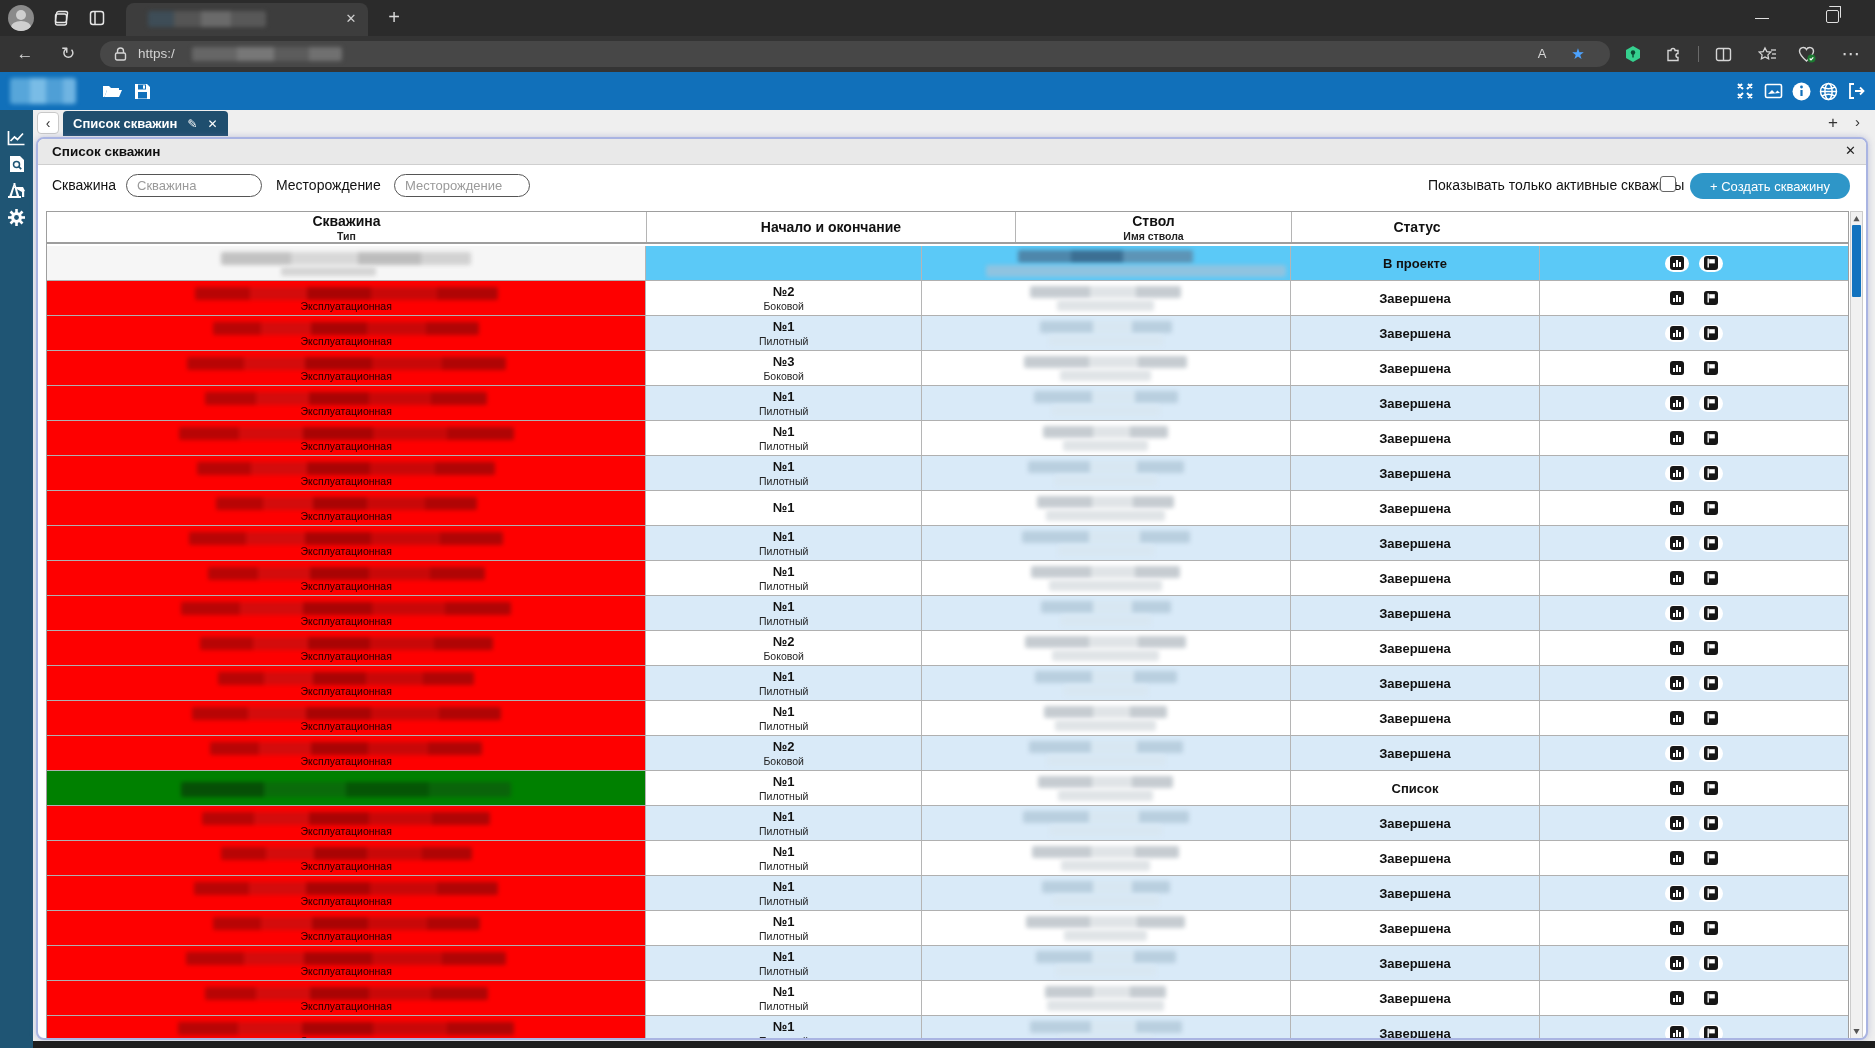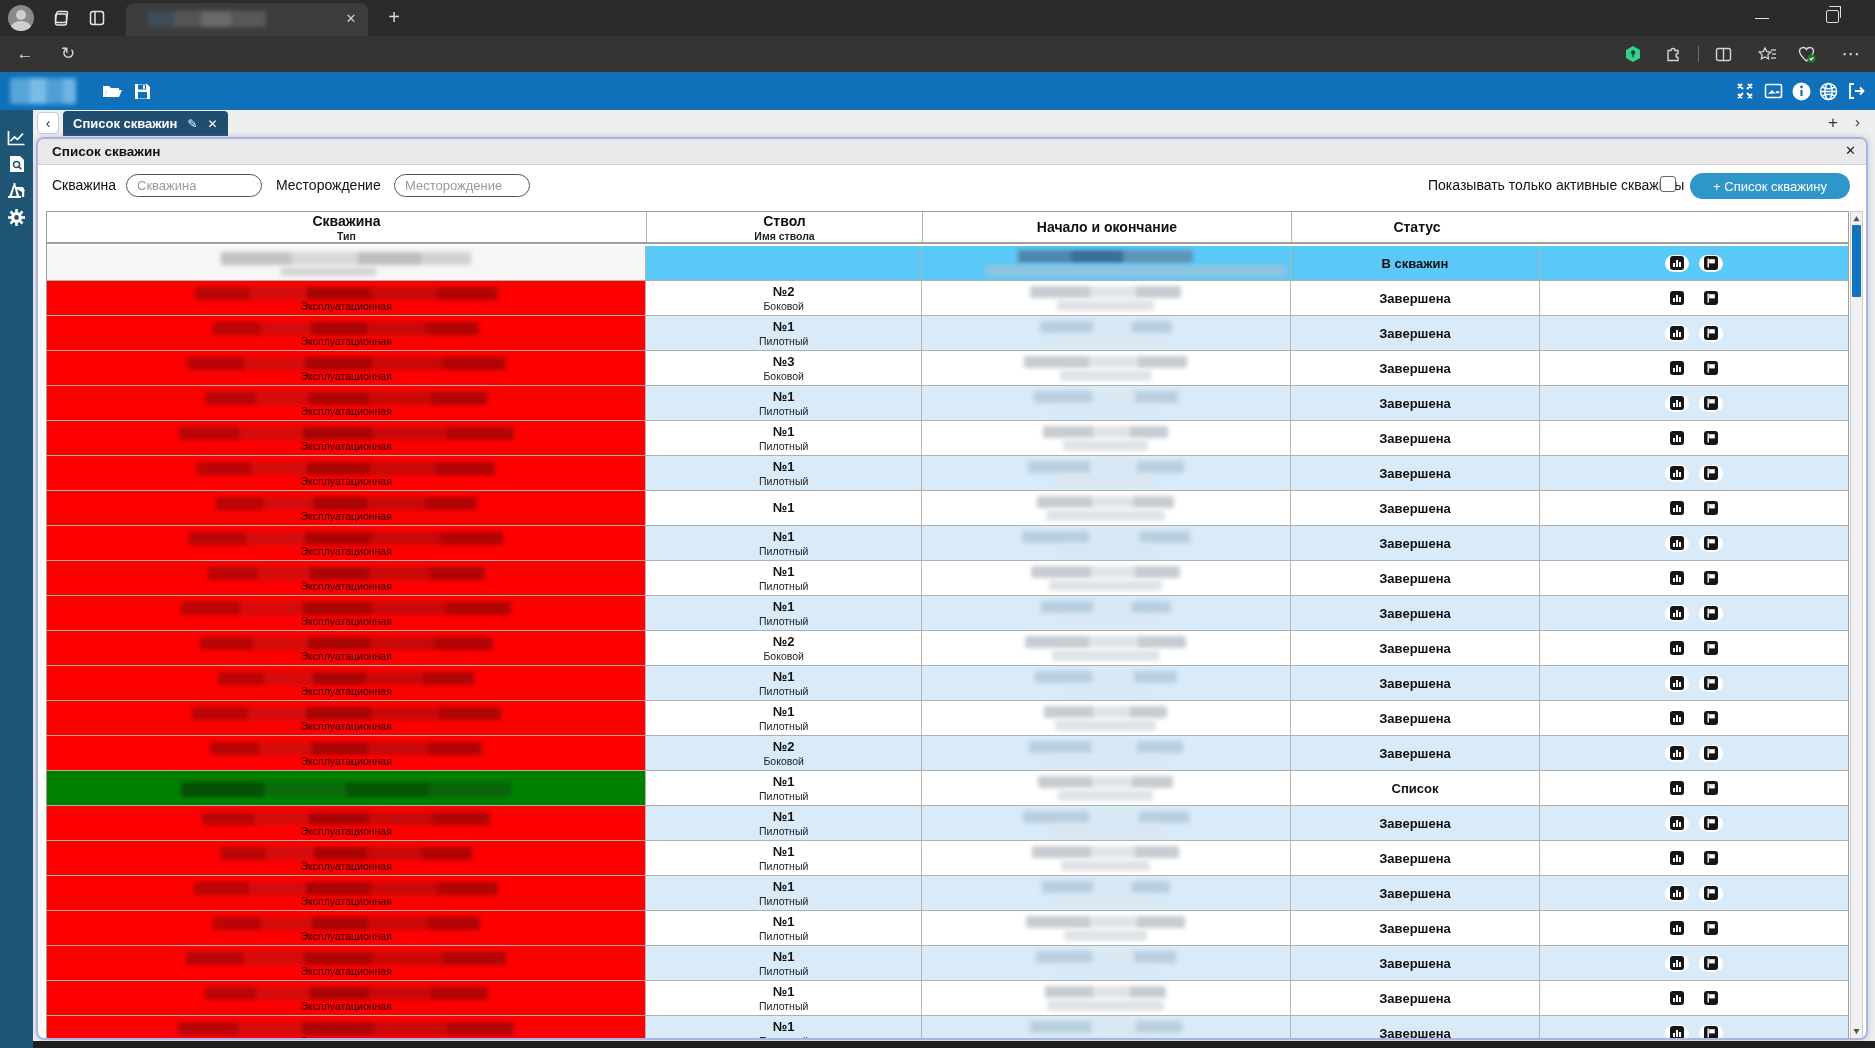--- a/index.html
+++ b/index.html
@@ -122,20 +122,32 @@
     <div id="tab-close">✕</div>
   </div>
   <div id="new-tab">+</div>
   <div id="win-min">—</div>
   <div id="win-restore"></div>
 </div>
 
 <div id="navbar">
   <div class="nav-glyph" style="left:12px">←</div>
   <div class="nav-glyph" style="left:55px">↻</div>
+  <div id="url-bar">
+    <div id="lock-icon">
+      <svg width="13" height="14" viewBox="0 0 13 14" fill="none" stroke="#d5d5d5" stroke-width="1.4">
+          <rect x="1.5" y="6" width="10" height="7" rx="1.5"></rect>
+          <path d="M3.5 6 V4 a3 3 0 0 1 6 0 V6"></path>
+        </svg>
+    </div>
+    <span id="url-scheme">https:/</span>
+    <div id="url-blur" class="redact"></div>
+    <div class="url-right" style="right:58px">A</div>
+    <div class="url-right" style="right:22px; color:#4da3ff; font-size:15px">★</div>
+  </div>
   <div class="nav-right" style="left:1622px">
     <svg width="18" height="18" viewBox="0 0 18 18">
         <polygon points="9,1 16,5 16,13 9,17 2,13 2,5" fill="#35d08e"></polygon>
         <circle cx="9" cy="7.5" r="2.2" fill="#0c4a33"></circle>
         <rect x="8.3" y="8.5" width="1.4" height="4" fill="#0c4a33"></rect>
       </svg>
   </div>
   <div class="nav-right" style="left:1662px">
     <svg width="17" height="17" viewBox="0 0 17 17" fill="none" stroke="#d5d5d5" stroke-width="1.4">
         <path d="M3 6 h3 a2 2 0 1 1 4 0 h3 v3 a2 2 0 1 0 0 4 v3 h-10 z" transform="translate(0,-1.5)"></path>
@@ -269,53 +281,53 @@
       <div id="panel-title">Список скважин</div>
       <div id="panel-close">✕</div>
     </div>
     <div id="filter-bar">
       <span class="flabel" style="left:14px">Скважина</span>
       <input class="finput" style="left: 88px; width: 136px;" placeholder="Скважина">
       <span class="flabel" style="left:238px">Месторождение</span>
       <input class="finput" style="left: 356px; width: 136px;" placeholder="Месторождение">
       <span id="active-only-label">Показывать только активные скважины</span>
       <div id="active-only-cb"></div>
-      <button id="create-well-btn">+ Список скважину</button>
+      <button id="create-well-btn">+ Создать скважину</button>
     </div>
 
     <div id="table">
       <div id="thead">
           <div class="th" style="width: 600px;">
             <div class="t1">Скважина</div>
             <div class="t2">Тип</div>
           </div>
+          <div class="th" style="width: 369px;">
+            <div class="t1">Начало и окончание</div>
+          </div>
           <div class="th" style="width: 276px;">
             <div class="t1">Ствол</div>
             <div class="t2">Имя ствола</div>
-          </div>
-          <div class="th" style="width: 369px;">
-            <div class="t1">Начало и окончание</div>
           </div>
           <div class="th" style="width: 250px;">
             <div class="t1">Статус</div>
           </div>
         </div>
       <div id="tbody">
           <div class="trow project">
             <div class="td well gray" style="width: 600px;">
               <div class="name-blob redact" style="width: 250px; background: linear-gradient(90deg, rgb(194, 194, 194) 0px, rgb(194, 194, 194) 28%, rgb(216, 216, 216) 28%, rgb(216, 216, 216) 55%, rgb(189, 189, 189) 55%, rgb(189, 189, 189) 80%, rgb(210, 210, 210) 80%, rgb(210, 210, 210) 100%);"></div>
               <div class="name-blob redact" style="width: 95px; height: 9px; margin-top: 2px; background: rgb(213, 213, 213); align-self: center; transform: translateX(-18px);"></div>
             </div>
             <div class="td" style="width: 276px;"></div>
             <div class="td" style="width: 369px;">
               <div class="dates-blob1 redact" style="width: 175px; height: 13px; background: linear-gradient(90deg, rgb(78, 135, 171) 0px, rgb(78, 135, 171) 30%, rgb(60, 111, 147) 30%, rgb(60, 111, 147) 60%, rgb(93, 148, 182) 60%, rgb(93, 148, 182) 100%);"></div>
               <div class="dates-blob2 redact" style="width: 300px; height: 12px; margin-top: 2px; background: rgb(143, 195, 224); transform: translateX(30px);"></div>
             </div>
             <div class="td" style="width: 250px;">
-              <div class="status">В скважин</div>
+              <div class="status">В проекте</div>
             </div>
             <div class="td actions" style="width: 308px;">
               <div class="abtn">
                 <div class="sq">
                   <svg width="10" height="10" viewBox="0 0 10 10" fill="#fff">
                     <rect x="1" y="5" width="2" height="4"></rect>
                     <rect x="4" y="2" width="2" height="7"></rect>
                     <rect x="7" y="4" width="2" height="5"></rect>
                   </svg>
                 </div>

